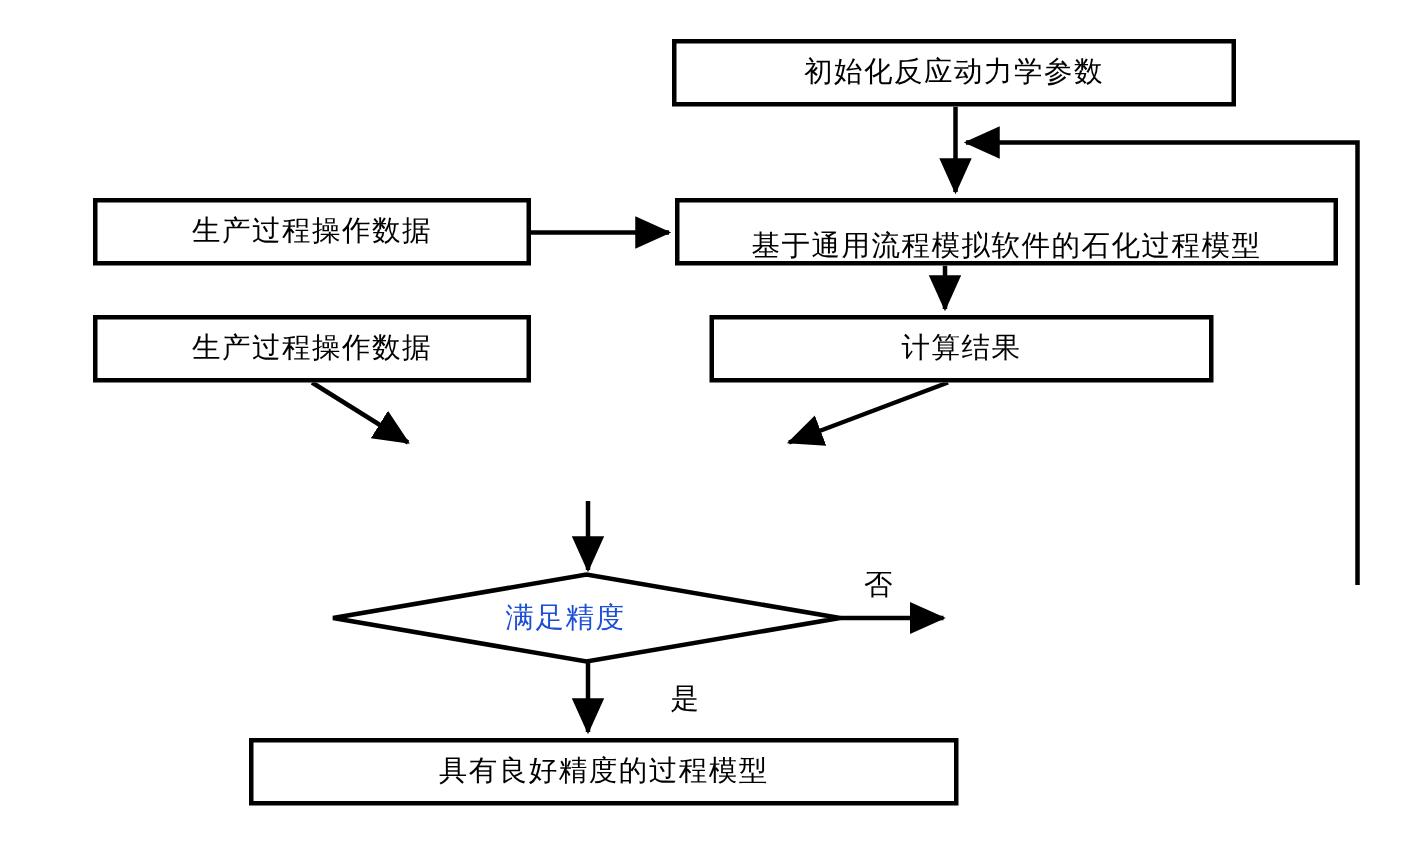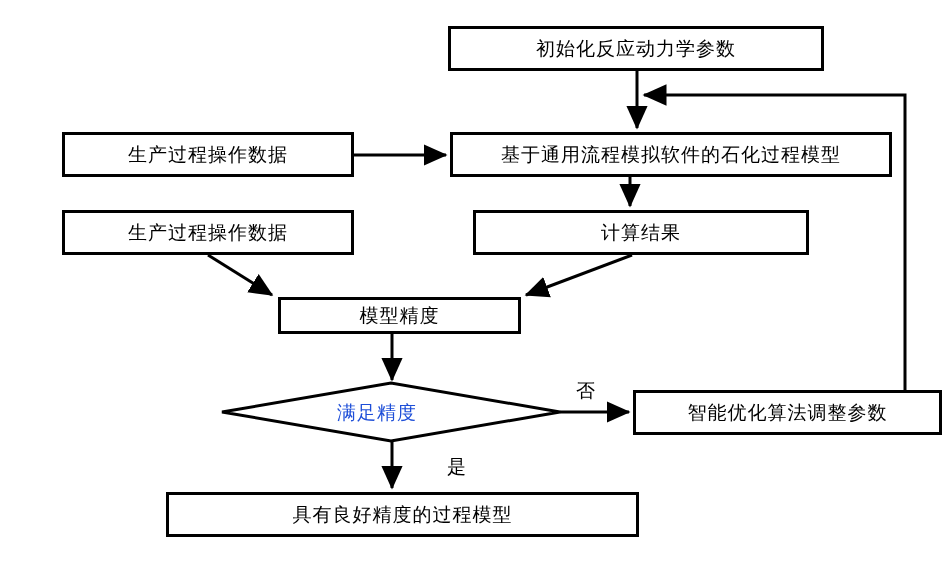--- a/index.html
+++ b/index.html
@@ -85,45 +85,39 @@
   </svg>
 
   <div class="node" style="left:448px; top:26px; width:376px; height:45px;">
     <span>初始化反应动力学参数</span>
   </div>
 
   <div class="node" style="left:62px; top:132px; width:292px; height:45px;">
     <span>生产过程操作数据</span>
   </div>
 
-  <div class="node" style="left:450px; top:132px; width:442px; height:45px;">
+  <div class="node" style="left:450px; top:132px; width:442px; height:45px;align-items:flex-end;">
     <span>基于通用流程模拟软件的石化过程模型</span>
   </div>
 
   <div class="node" style="left:62px; top:210px; width:292px; height:45px;">
     <span>生产过程操作数据</span>
   </div>
 
   <div class="node" style="left:473px; top:210px; width:336px; height:45px;">
     <span>计算结果</span>
   </div>
 
-  <div class="node" style="left:278px; top:297px; width:243px; height:37px;">
-    <span>模型精度</span>
-  </div>
 
   <svg class="wires" viewBox="0 0 947 572" xmlns="http://www.w3.org/2000/svg">
     <polygon points="222,412 391,383 560,412 391,441" fill="#ffffff" stroke="#000000" stroke-width="3"></polygon>
   </svg>
 
   <div class="diamond-label" style="left:337px; top:403px;">满足精度</div>
 
-  <div class="node" style="left:633px; top:390px; width:309px; height:45px;">
-    <span>智能优化算法调整参数</span>
-  </div>
 
   <div class="node" style="left:166px; top:492px; width:473px; height:45px;">
     <span>具有良好精度的过程模型</span>
   </div>
 
   <div class="edge-label" style="left:576px; top:381px;">否</div>
 
   <div class="edge-label" style="left:447px; top:457px;">是</div>
 
 </div>

